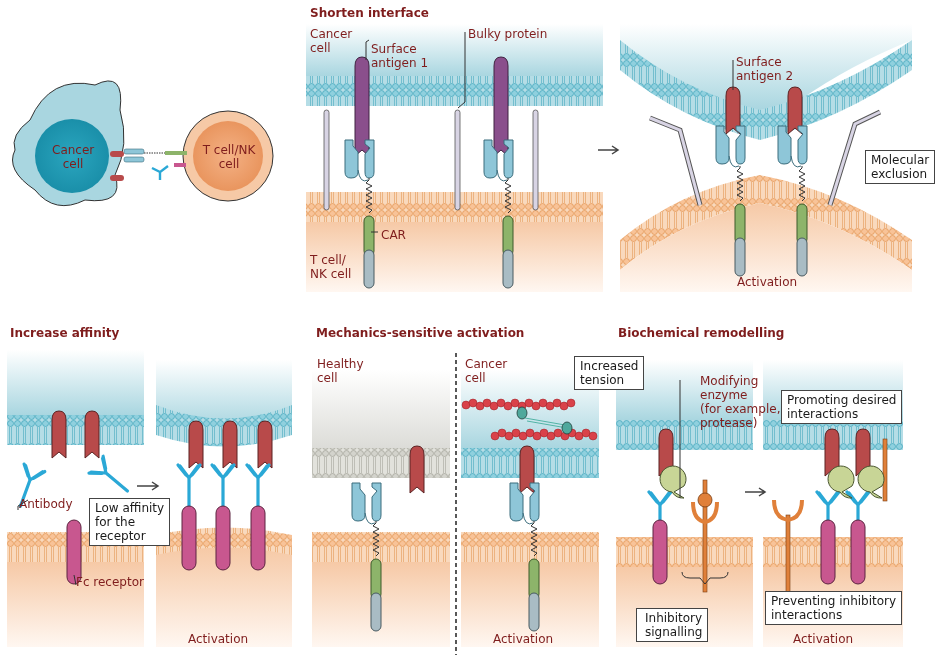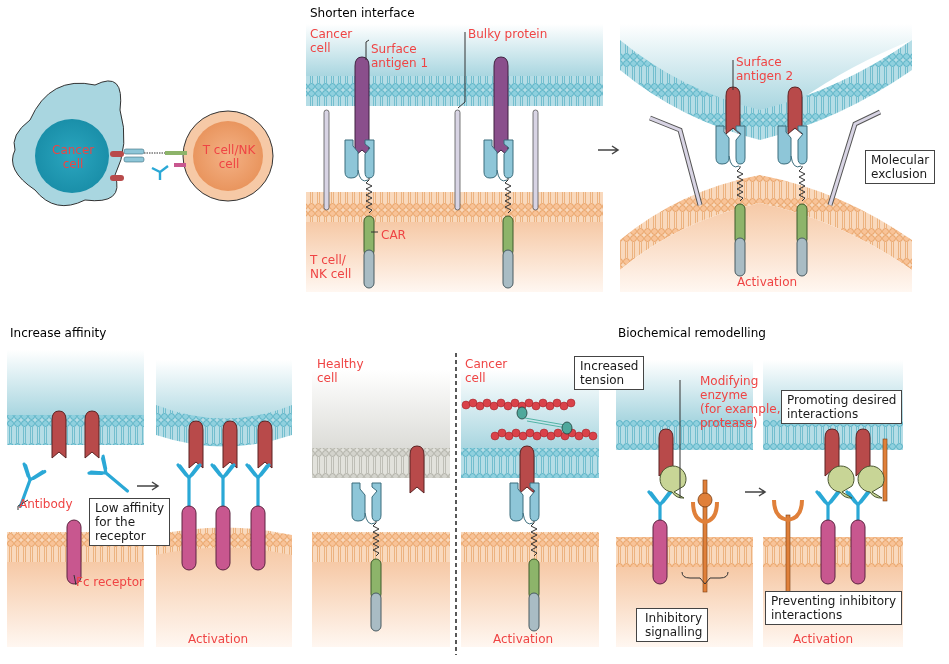--- a/index.html
+++ b/index.html
@@ -1,19 +1,19 @@
 <!DOCTYPE html>
 <html><head>
 <meta charset="utf-8">
 <style>
   html,body{margin:0;padding:0;background:#fff;}
   body{width:949px;height:664px;position:relative;overflow:hidden;font-family:"DejaVu Sans",sans-serif;color:#1a1a1a;}
   .stage{position:absolute;left:0;top:0;width:949px;height:664px;}
-  .lbl{position:absolute;font-size:12px;line-height:14px;white-space:pre-line;color:#ef4444;}
-  .title{position:absolute;font-weight:normal;font-size:12px;color:#000000;}
+  .lbl{position:absolute;font-size:12px;line-height:14px;white-space:pre-line;color:#7f1d1d;}
+  .title{position:absolute;font-weight:bold;font-size:12px;color:#7f1d1d;}
   .callout{position:absolute;background:#fff;border:1px solid #444;font-size:12px;line-height:14px;padding:2px 5px;white-space:pre-line;}
 </style>
 </head>
 <body>
 
 <div class="stage">
 <svg width="949" height="664" viewBox="0 0 949 664" xmlns="http://www.w3.org/2000/svg" style="position:absolute;left:0;top:0">
   <defs>
     <linearGradient id="gBlue" x1="0" y1="0" x2="0" y2="1">
       <stop offset="0" stop-color="#ffffff"></stop>
@@ -288,20 +288,21 @@
 <div class="lbl" style="left:737px;top:275px;">Activation</div>
 
 <div class="title" style="left:10px;top:326px;">Increase affinity</div>
 <div class="lbl" style="left:19px;top:497px;">Antibody</div>
 <div class="callout" style="left:89px;top:498px;">Low affinity
 for the
 receptor</div>
 <div class="lbl" style="left:76px;top:575px;">Fc receptor</div>
 <div class="lbl" style="left:188px;top:632px;">Activation</div>
 
+<div class="title" style="left:316px;top:326px;">Mechanics-sensitive activation</div>
 <div class="lbl" style="left:317px;top:357px;">Healthy
 cell</div>
 <div class="lbl" style="left:465px;top:357px;">Cancer
 cell</div>
 <div class="callout" style="left:530px;top:356px;margin-left:44px;">Increased
 tension</div>
 <div class="lbl" style="left:493px;top:632px;">Activation</div>
 
 <div class="title" style="left:618px;top:326px;">Biochemical remodelling</div>
 <div class="lbl" style="left:700px;top:374px;">Modifying

